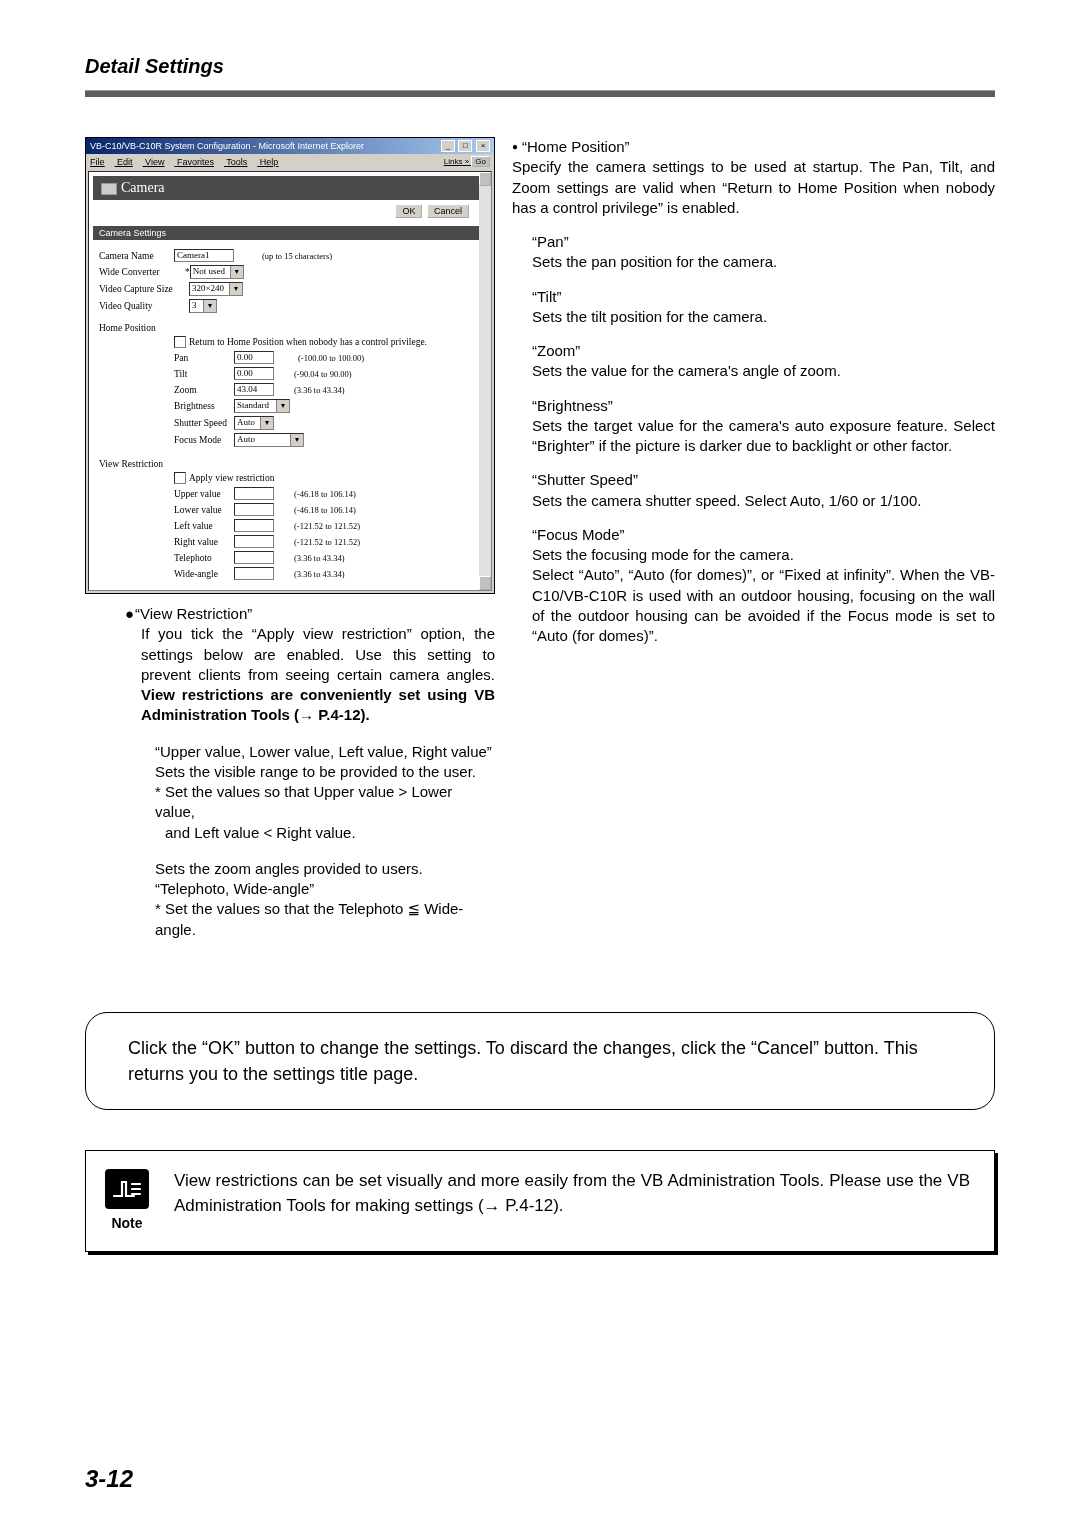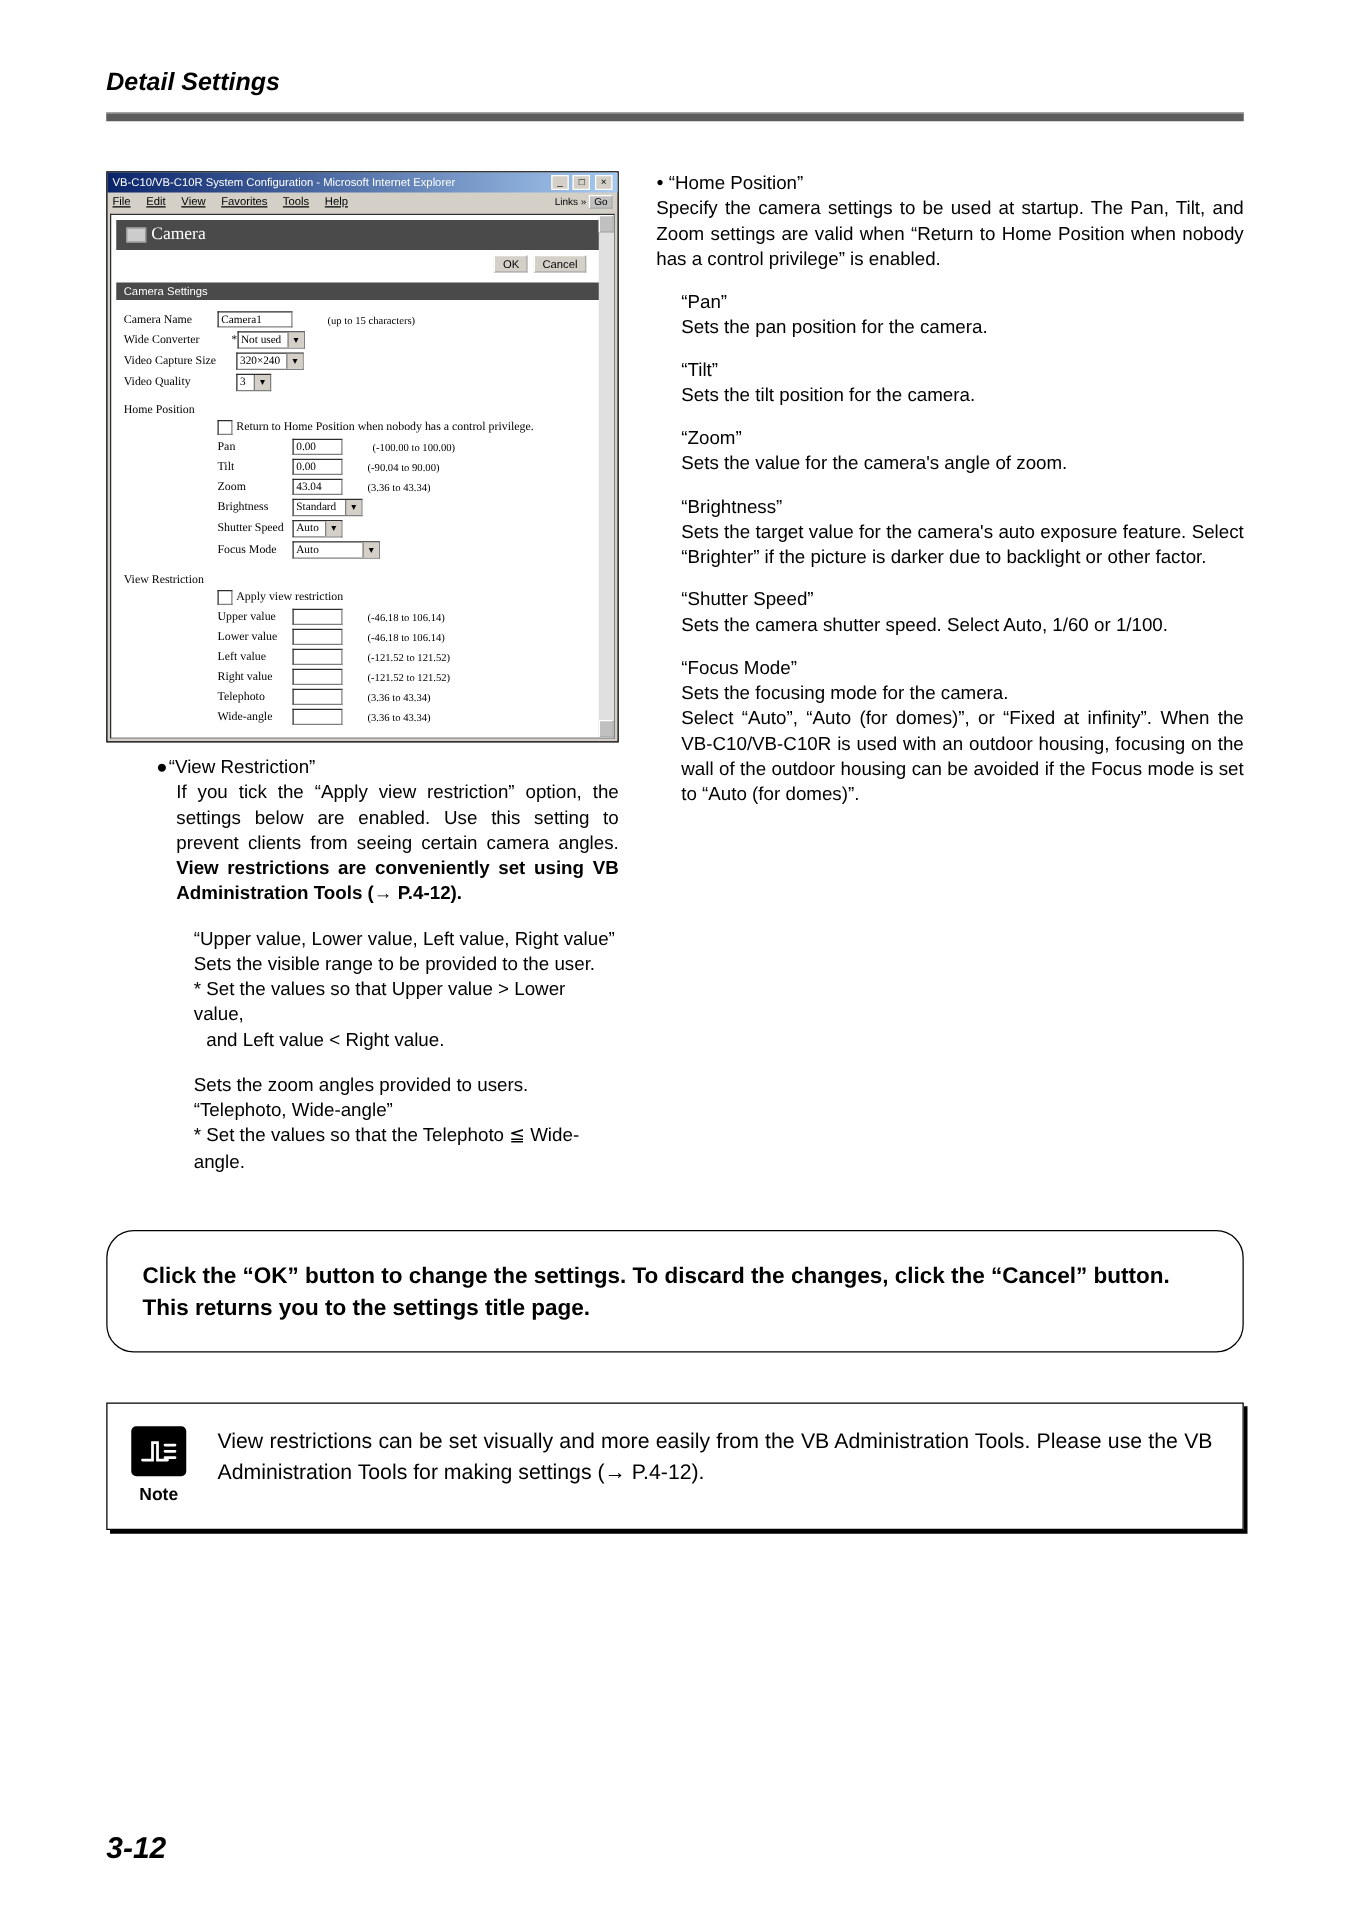--- a/index.html
+++ b/index.html
@@ -24,21 +24,21 @@
     margin-bottom: 12px;
   }
   .header-line {
     height: 6px;
     background: #5c5c5c;
     border-top: 1px solid #999;
     margin-bottom: 40px;
   }
   .content-row {
     display: flex;
-    gap: 30px;
+    gap: 17px;
     align-items: flex-start;
   }
   .left-col {
     flex: 0 0 410px;
   }
   .right-col {
     flex: 1;
     font-size: 15px;
     line-height: 1.35;
   }
@@ -67,21 +67,22 @@
     text-align:center;
     line-height:10px;
     color:#000;
     margin-left:1px;
   }
   .menubar {
     padding: 2px 4px;
     font-size: 9px;
     display:flex;
     justify-content:space-between;
-    align-items:flex-start;
+    align-items:center;
+    text-decoration:underline;
   }
   .menubar .menus span { margin-right: 10px; text-decoration: underline; }
   .menubar .links-box { font-size:8px; }
   .menubar .go-btn {
     display:inline-block; background:#c0c0c0; border:1px outset #fff; padding:0 3px; font-size:8px;
   }
   .browser-content {
     background: #fff;
     margin: 2px;
     border: 1px inset #808080;
@@ -143,25 +144,24 @@
   .body-text strong { font-weight:bold; }
   .indent { margin-left:56px; }
   .indent2 { margin-left:70px; }
   .right-col .block { margin-bottom:14px; margin-left:20px; }
   .right-col .block.first { margin-left:0; }
   .right-col .lead-dot::before { content:"●"; font-size:10px; position:relative; top:-2px; margin-right:4px;}
   
   .rounded-box {
      border: 1px solid #000;
      border-radius: 22px;
-     padding: 22px 28px;
+     padding: 22px 42px;
      font-size: 18px;
      line-height:1.45;
-     margin-top: 44px;
-     font-weight: bold;
+     margin-top: 72px;
   }
   
   .note-box {
      border:1px solid #000;
      box-shadow: 3px 3px 0 #000;
      margin-top:40px;
      padding: 18px 24px 18px 14px;
      display:flex;
      gap:20px;
      align-items:flex-start;

